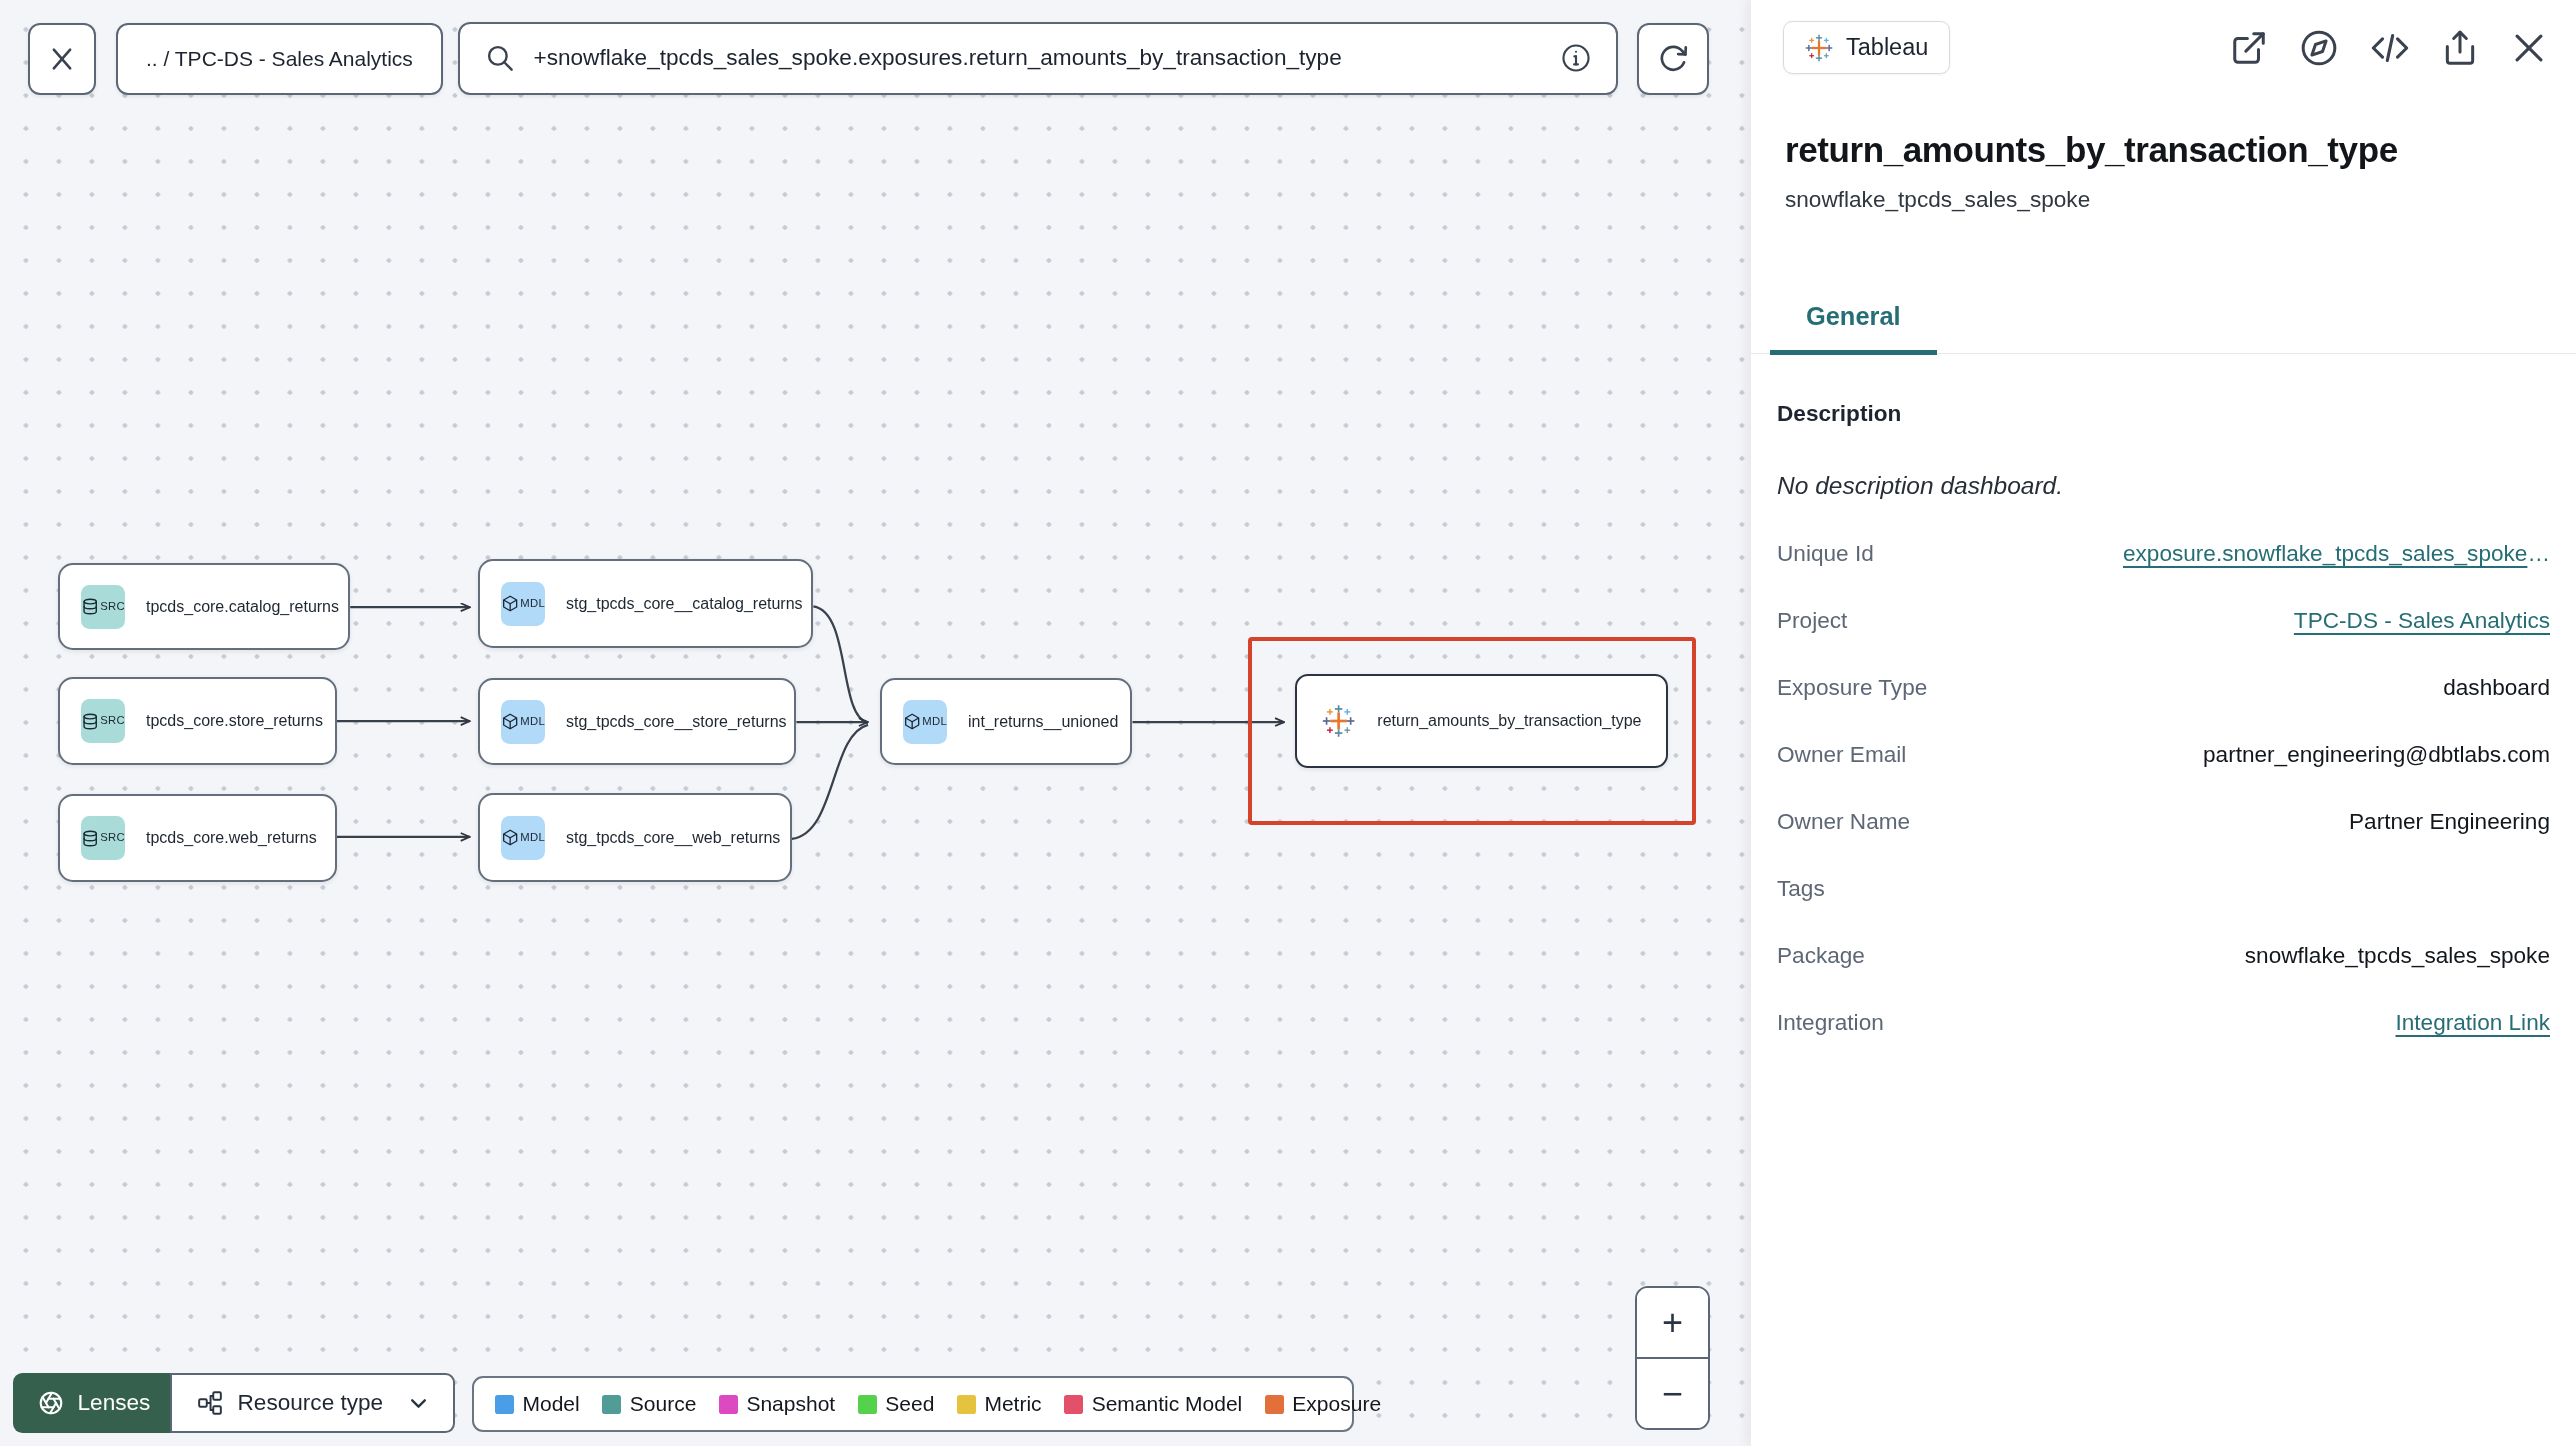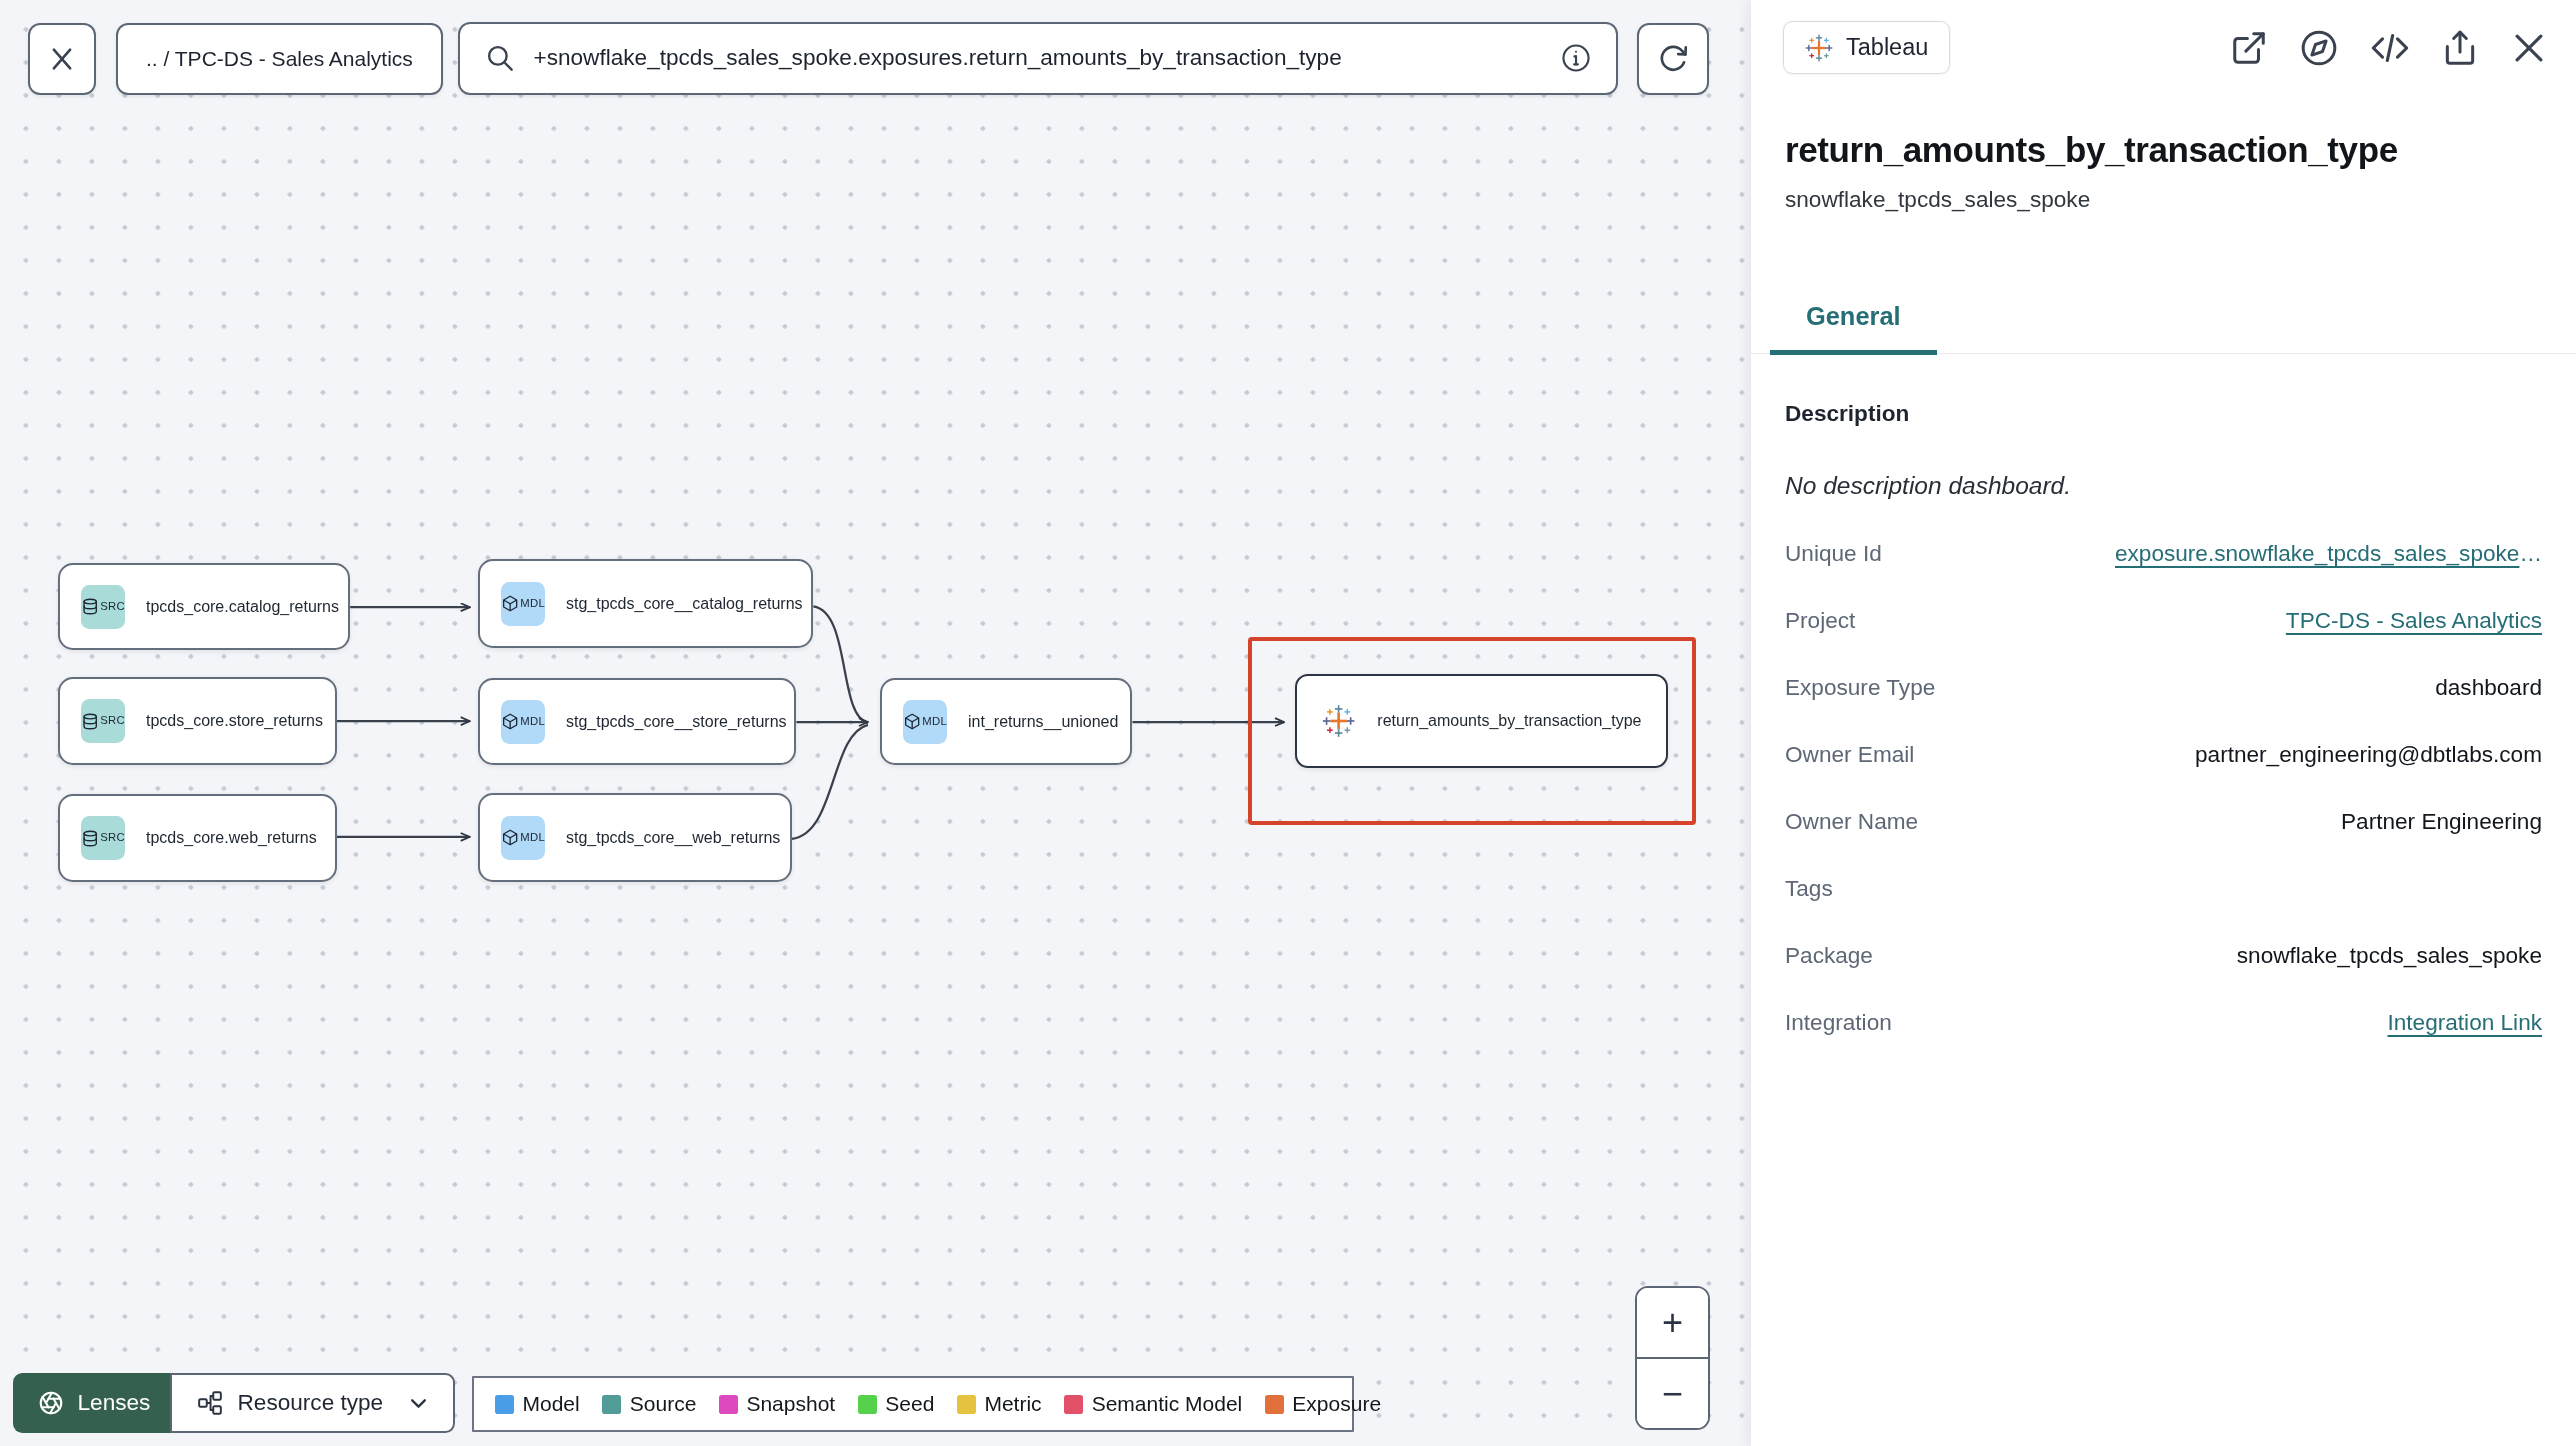--- a/index.html
+++ b/index.html
@@ -57,21 +57,21 @@
   .resource {
     position:absolute; left:170px; top:1373px; height:60px; background:#fff;
     border:2.4px solid #5c6775; border-radius:0 9.4px 9.4px 0; display:flex; align-items:center;
     gap:15px; padding:0 24.5px; font-size:22.6px; color:#1f2733; cursor:pointer;
   }
   .resource .chev { margin-left:9.4px; }
 
   
   .legend {
     position:absolute; left:472px; top:1376px; width:882px; height:56px; background:#fff;
-    border:2.4px solid #6b7583; border-radius:1px; display:flex; align-items:center;
+    border:2.4px solid #6b7583; border-radius:11px; display:flex; align-items:center;
     gap:22.6px; padding:0 21px;
   }
   .litem { display:flex; align-items:center; gap:8.5px; white-space:nowrap; }
   .swatch { width:19px; height:19px; border-radius:2.8px; flex:none; }
   .llabel { font-size:21px; color:#14181d; }
 
   
   .zoomctl {
     position:absolute; left:1635px; top:1286px; width:75px; height:144px; background:#fff;
     border:2.4px solid #5c6775; border-radius:13px; display:flex; flex-direction:column; overflow:hidden;
@@ -97,21 +97,21 @@
 
   .panel-title { margin:56px 34px 0; font-size:35px; font-weight:700; color:#12161b; letter-spacing:-0.4px; }
   .panel-subtitle { margin:17px 34px 0; font-size:22.6px; color:#30373f; }
 
   .tabbar { margin-top:89px; border-bottom:1.9px solid #e6e8ea; padding-left:19px; }
   .tab {
     display:inline-block; padding:0 36px 19px; font-size:25.4px; font-weight:700; color:#266e75;
     border-bottom:5.6px solid #266e75; margin-bottom:-1.9px; cursor:pointer;
   }
 
-  .panel-body { padding:0 34px; }
+  .panel-body { padding:0 26px; }
   .desc-label { margin-top:47px; font-size:22.6px; font-weight:700; color:#1f2530; }
   .desc-empty { margin-top:45px; font-size:24.5px; font-style:italic; color:#272e37; }
   .frow { display:flex; justify-content:space-between; align-items:baseline; margin-top:41px; gap:28px; }
   .flabel { font-size:22.6px; color:#5d6775; white-space:nowrap; }
   .fvalue { font-size:22.6px; color:#12171d; text-align:right; white-space:nowrap; }
   a.fvalue { color:#266e75; text-decoration:none; cursor:pointer; }
   a.fvalue .und { text-decoration:underline; text-underline-offset:4.7px; }
 </style>
 </head>
 <body>

